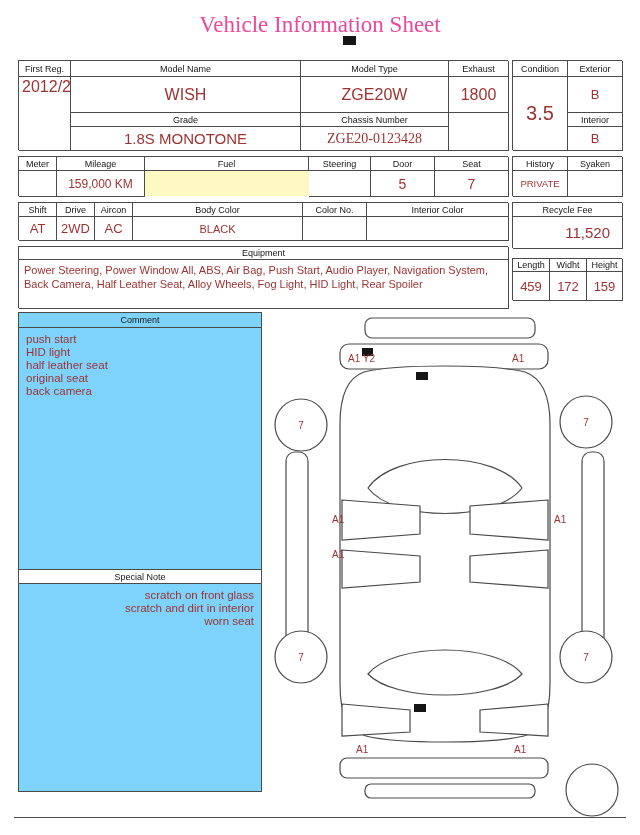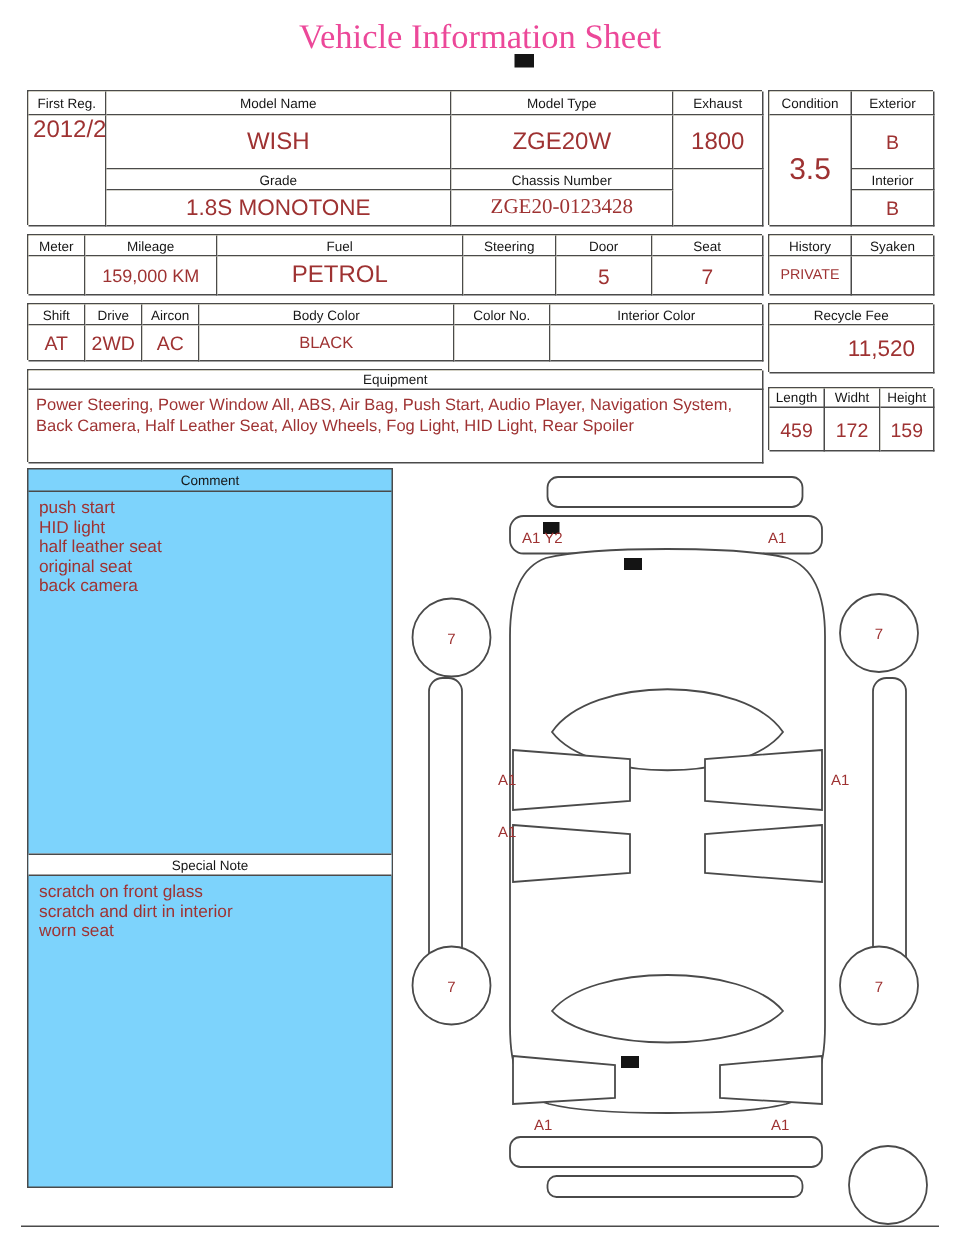--- a/index.html
+++ b/index.html
@@ -11,21 +11,21 @@
   .box { position:absolute; border:1px solid var(--bd); background:#7dd3fc; }
   .c { position:absolute; border-right:1px solid var(--bd); border-bottom:1px solid var(--bd);
        display:flex; align-items:center; justify-content:center; overflow:hidden; background:#fff; }
   .lbl { font-size:9px; color:#161616; }
   .val { color:var(--accent); }
   .title { font-family:"Liberation Serif", serif; font-size:23px; color:#ec4899; text-align:center; }
   .chead { height:15px; border-bottom:1px solid var(--bd); display:flex; align-items:center; justify-content:center; font-size:9px; color:#161616; }
   .clines { padding:5px 7px; font-size:11.5px; line-height:13px; color:var(--accent); }
   .snhead { position:absolute; left:0; right:0; top:256px; height:15px; border-top:1px solid var(--bd); border-bottom:1px solid var(--bd);
             display:flex; align-items:center; justify-content:center; font-size:9px; color:#161616; background:#fff; }
-  .snlines { position:absolute; left:0; right:0; top:271px; padding:5px 7px; font-size:11.5px; line-height:13px; color:var(--accent); }
+  .snlines { position:absolute; left:0; right:0; top:271px; padding:5px 7px; font-size:11.5px; line-height:13px; color:var(--accent);text-align:right; }
   .equip { align-items:flex-start; justify-content:flex-start; text-align:left; padding:3px 5px; font-size:11px; line-height:14px; }
   svg text { font-family:"Liberation Sans", sans-serif; }
   .dlabel { fill:var(--accent); font-size:10px; }
   .dshape { fill:#ffffff; stroke:#4a4a4a; stroke-width:1.2; }
   .dmark  { fill:#141414; stroke:none; }
 </style>
 </head>
 <body>
 
 <div id="page">
@@ -63,21 +63,20 @@
 
   <div class="block" style="left:18px;top:156px;width:490px;height:40px;">
     <div class="c lbl" style="left:0;top:0;width:38px;height:14px;">Meter</div>
     <div class="c lbl" style="left:38px;top:0;width:88px;height:14px;">Mileage</div>
     <div class="c lbl" style="left:126px;top:0;width:164px;height:14px;">Fuel</div>
     <div class="c lbl" style="left:290px;top:0;width:62px;height:14px;">Steering</div>
     <div class="c lbl" style="left:352px;top:0;width:64px;height:14px;">Door</div>
     <div class="c lbl" style="left:416px;top:0;width:74px;height:14px;">Seat</div>
     <div class="c val" style="left:0;top:14px;width:38px;height:26px;"></div>
     <div class="c val" style="left:38px;top:14px;width:88px;height:26px;font-size:12px;">159,000 KM</div>
-    <div class="c val" style="left:126px;top:14px;width:164px;height:26px;font-size:16px;">PETROL</div>
     <div class="c val" style="left:290px;top:14px;width:62px;height:26px;"></div>
     <div class="c val" style="left:352px;top:14px;width:64px;height:26px;font-size:14px;">5</div>
     <div class="c val" style="left:416px;top:14px;width:74px;height:26px;font-size:14px;">7</div>
   </div>
 
   <div class="block" style="left:512px;top:156px;width:110px;height:40px;">
     <div class="c lbl" style="left:0;top:0;width:55px;height:14px;">History</div>
     <div class="c lbl" style="left:55px;top:0;width:55px;height:14px;">Syaken</div>
     <div class="c val" style="left:0;top:14px;width:55px;height:26px;font-size:9.5px;">PRIVATE</div>
     <div class="c val" style="left:55px;top:14px;width:55px;height:26px;"></div>

